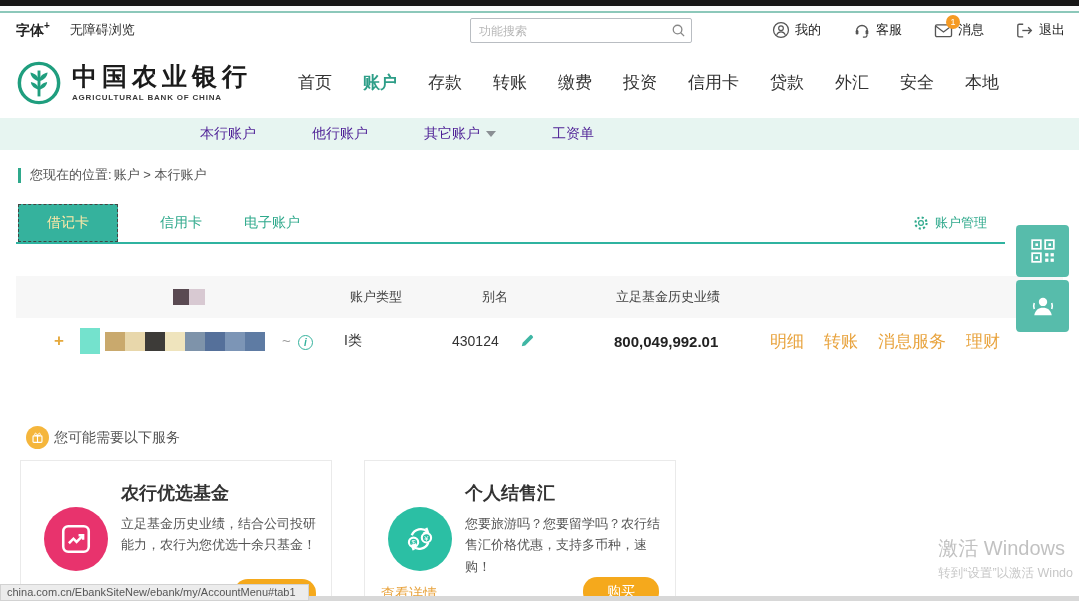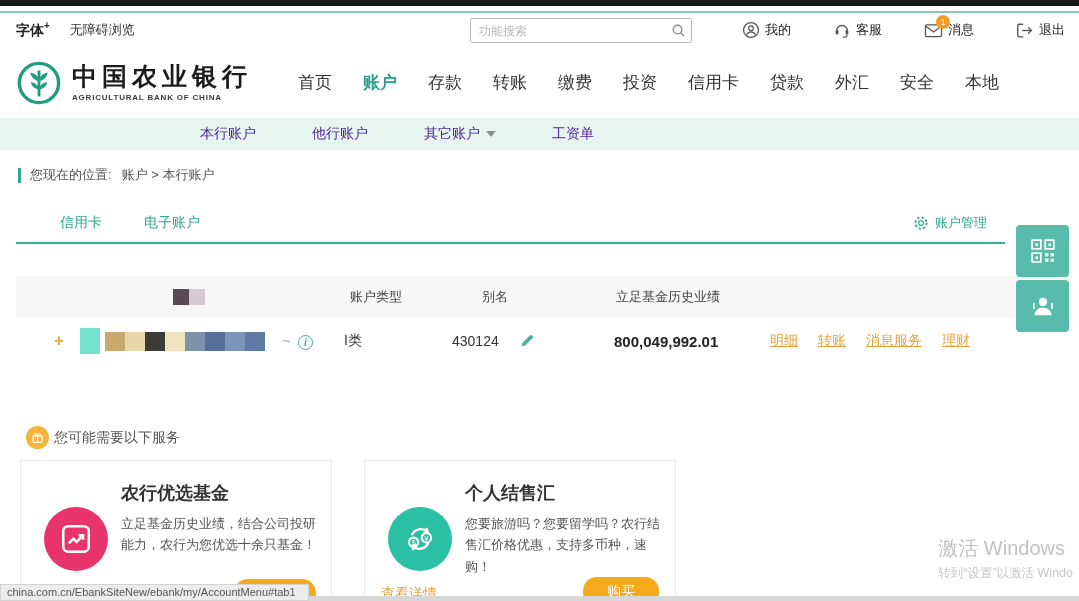--- a/index.html
+++ b/index.html
@@ -18,21 +18,21 @@
   .utilbar { height:34px; background:#fff; position:relative; display:flex; align-items:center; padding:0 16px; }
   .font-ctl { font-size:14px; color:#222; font-weight:bold; cursor:pointer; }
   .font-ctl sup { font-size:10px; }
   .a11y { margin-left:20px; font-size:13px; color:#333; cursor:pointer; }
   .search-box { position:absolute; left:470px; top:5px; width:222px; height:25px;
     border:1px solid #b9bdc2; border-radius:2px; background:#fff; display:flex; align-items:center; }
   .search-box input { flex:1; border:0; outline:0; padding:0 8px; font-size:12px; color:#333; background:transparent;
     font-family:"Liberation Sans",sans-serif; }
   .search-box input::placeholder { color:#b7b7b7; }
   .search-btn { width:26px; height:100%; display:flex; align-items:center; justify-content:center; color:#888; cursor:pointer; }
-  .util-right { position:absolute; right:14px; top:0; height:34px; display:flex; align-items:center; gap:42px; }
+  .util-right { position:absolute; right:14px; top:0; height:34px; display:flex; align-items:center; gap:32px; }
   .util-item { display:flex; align-items:center; gap:5px; font-size:13px; color:#222; cursor:pointer; position:relative; }
   .util-item .ico { color:#555; position:relative; }
   .badge { position:absolute; top:-7px; right:-7px; min-width:14px; height:14px; border-radius:8px;
     background:#f59a23; color:#fff; font-size:9px; line-height:14px; text-align:center; padding:0 3px; }
 
   
   .header { height:71px; background:#fff; display:flex; align-items:center; padding:0 16px; }
   .logo { display:flex; align-items:center; gap:10px; cursor:pointer; }
   .bank-names { display:flex; flex-direction:column; }
   .bank-cn { font-family:"Liberation Serif", serif; font-weight:bold; font-size:25px; color:#1b1b1b; letter-spacing:5px; line-height:1.1; }
@@ -42,21 +42,21 @@
   .mainnav .nav-item.active { color:#2e9e88; font-weight:bold; }
 
   
   .subnav { height:32px; background:#e7f5f1; display:flex; align-items:center; gap:56px; padding-left:200px; font-size:14px; color:#4c1d95; }
   .subnav .sub-item { cursor:pointer; display:flex; align-items:center; gap:6px; }
   .caret { width:0; height:0; border-left:5px solid transparent; border-right:5px solid transparent; border-top:6px solid #8a8f94; }
 
   
   .crumb { margin:16px 16px 0 18px; display:flex; align-items:center; font-size:13px; color:#555; }
   .crumb-bar { width:3px; height:15px; background:#2fa98c; margin-right:9px; }
-  .crumb-path { margin-left:10px; }
+  .crumb-path { margin-left:2px; }
 
   
   .tabs-row { margin-top:20px; position:relative; height:38px; padding-left:18px; display:flex; align-items:center; }
   .tab { font-size:14px; cursor:pointer; }
   .tab.active { width:100px; height:38px; background:#35b29d; color:#ffe9a8; display:flex; align-items:center; justify-content:center; border:1px dashed #444; }
   .tab.plain { color:#2fa98c; margin-left:42px; }
   .tabs-underline { position:absolute; left:16px; right:74px; bottom:-2px; height:2px; background:#2fb3a0; }
   .acct-manage { position:absolute; right:92px; top:10px; display:flex; align-items:center; gap:6px; color:#2fa98c; font-size:13px; cursor:pointer; }
 
   
@@ -72,21 +72,21 @@
   .redact { display:flex; align-items:center; }
   .redact i { display:block; width:20px; height:19px; }
   .plus { color:#e5a93d; font-size:17px; font-weight:bold; }
   .tilde { color:#9a9a9a; font-size:15px; letter-spacing:1px; }
   .info-dot { display:inline-flex; width:15px; height:15px; border:1.5px solid #35b29d; border-radius:50%;
     color:#35b29d; font-size:10px; align-items:center; justify-content:center; font-style:italic; font-weight:bold; margin-left:6px; cursor:pointer; }
   .acct-type { font-size:14px; color:#333; }
   .alias { font-size:14px; color:#333; }
   .balance-v { font-size:15px; color:#222; font-weight:bold; }
   .row-actions { display:flex; gap:20px; }
-  .row-actions a { color:#e8a33d; font-size:14px; text-decoration:underline; cursor:pointer; }
+  .row-actions a { color:#e8a33d; font-size:17px; cursor:pointer; }
 
   
   .svc-head { margin:62px 0 0 26px; display:flex; align-items:center; gap:5px; font-size:14px; color:#555; }
   .svc-ico { width:23px; height:23px; border-radius:50%; background:#f5b63c; display:flex; align-items:center; justify-content:center; color:#fff; }
 
   .cards { position:absolute; left:20px; top:460px; display:flex; gap:32px; }
   .card { width:312px; height:170px; background:#fff; border:1px solid #eaeaea; position:relative; }
   .card-icon { position:absolute; left:23px; top:46px; width:64px; height:64px; border-radius:50%;
     display:flex; align-items:center; justify-content:center; color:#fff; }
   .card-icon.pink { background:#e8336d; }
@@ -216,20 +216,21 @@
   <span class="sub-item">工资单</span>
 </div>
 
 <div class="crumb">
   <span class="crumb-bar"></span>
   <span>您现在的位置:</span>
   <span class="crumb-path">账户 &gt; 本行账户</span>
 </div>
 
 <div class="tabs-row">
+  <span class="tab active">借记卡</span>
   <span class="tab plain">信用卡</span>
   <span class="tab plain">电子账户</span>
   <span class="acct-manage">
     <span>
       <svg width="16" height="16" viewBox="0 0 20 20">
           <circle cx="10" cy="10" r="7" fill="none" stroke="currentColor" stroke-width="2.6" stroke-dasharray="2.6 2.9"></circle>
           <circle cx="10" cy="10" r="3" fill="none" stroke="currentColor" stroke-width="1.5"></circle>
         </svg>
     </span>
     <span>账户管理</span>

